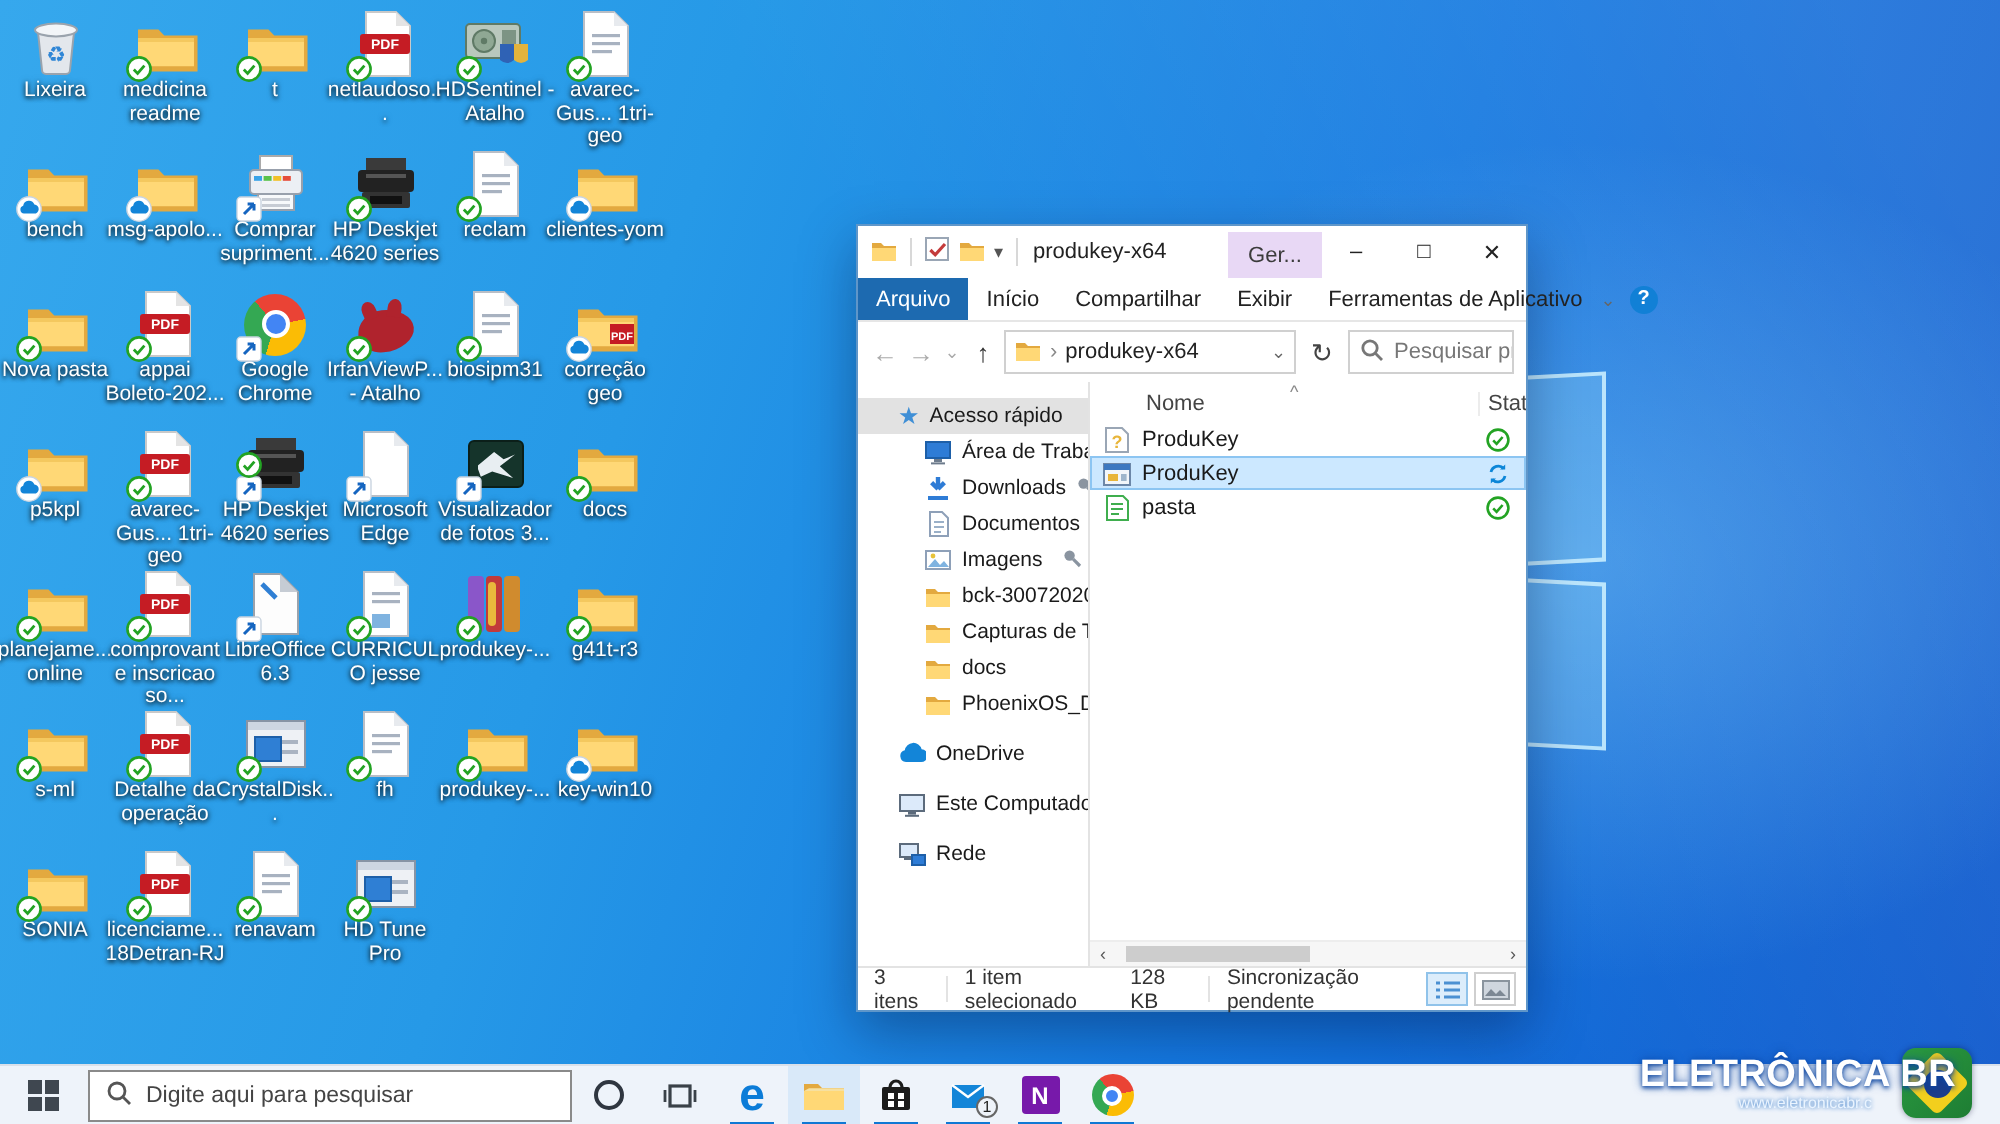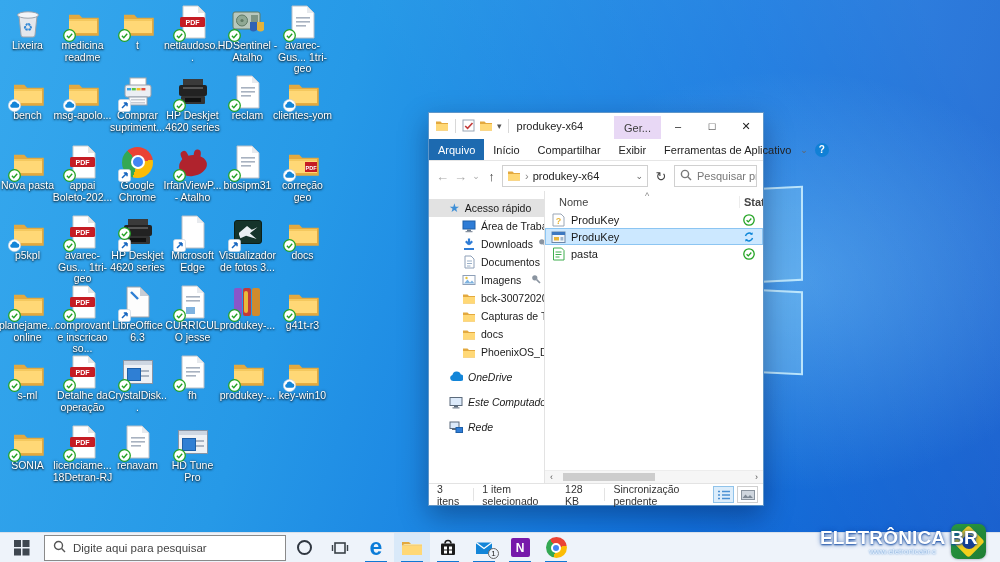--- a/index.html
+++ b/index.html
@@ -78,28 +78,28 @@
   .addr-caret { margin-left:auto; color:#666; font-size:9px; }
   .refresh-btn { width:20px; text-align:center; color:#444; font-size:13px; }
   .search-box { flex:1; height:22px; border:1px solid #d0d0d0; display:flex; align-items:center; gap:5px; padding:0 5px;
     color:#777; overflow:hidden; white-space:nowrap; }
   .main { flex:1; display:flex; min-height:0; }
   .sidebar { width:116px; border-right:1px solid #e3e3e3; padding-top:8px; overflow:hidden; flex:0 0 auto; }
   .side-item { height:18px; display:flex; align-items:center; gap:5px; padding-left:20px; white-space:nowrap;
     font-size:10.5px; color:#1a1a1a; overflow:hidden; }
   .side-item.lvl1 { padding-left:33px; }
   .side-item.sel { background:#e2e2e2; }
-  .side-item.gap { margin-top:7px;font-style:italic; }
+  .side-item.gap { margin-top:7px; }
   .side-item .pin { margin-left:auto; margin-right:3px; flex:0 0 auto; }
   .si.star { color:#3f8fd6; font-size:12px; line-height:12px; }
   .filearea { flex:1; display:flex; flex-direction:column; position:relative; min-width:0; }
   .col-chevron { position:absolute; top:0px; left:100px; color:#888; font-size:9px; z-index:2; }
   .file-header { height:20px; display:flex; align-items:flex-end; padding-bottom:3px; color:#444; flex:0 0 auto; }
-  .col-name { padding-left:14px; flex:1; }
-  .col-status { width:24px; border-left:1px solid #ececec; padding-left:4px; overflow:hidden;font-weight:bold; }
+  .col-name { padding-left:28px; flex:1; }
+  .col-status { width:24px; border-left:1px solid #ececec; padding-left:4px; overflow:hidden; }
   .file-rows { flex:1; }
   .file-row { height:17px; display:flex; align-items:center; gap:5px; padding-left:5px; position:relative; border:1px solid transparent; }
   .file-row.sel { background:#cce8ff; border-color:#8cc5f2; }
   .row-status { position:absolute; right:7px; top:2px; }
   .hscroll { height:13px; display:flex; align-items:center; background:#f6f6f6; border-top:1px solid #ededed; flex:0 0 auto; }
   .hs-arrow { width:13px; text-align:center; color:#555; font-size:9px; line-height:13px; }
   .hs-track { flex:1; height:100%; position:relative; }
   .hs-thumb { position:absolute; left:5px; width:92px; top:2px; bottom:2px; background:#cdcdcd; }
   .statusbar { height:22px; border-top:1px solid #e3e3e3; display:flex; align-items:center; font-size:10.5px; color:#333;
     padding-left:8px; flex:0 0 auto; }

